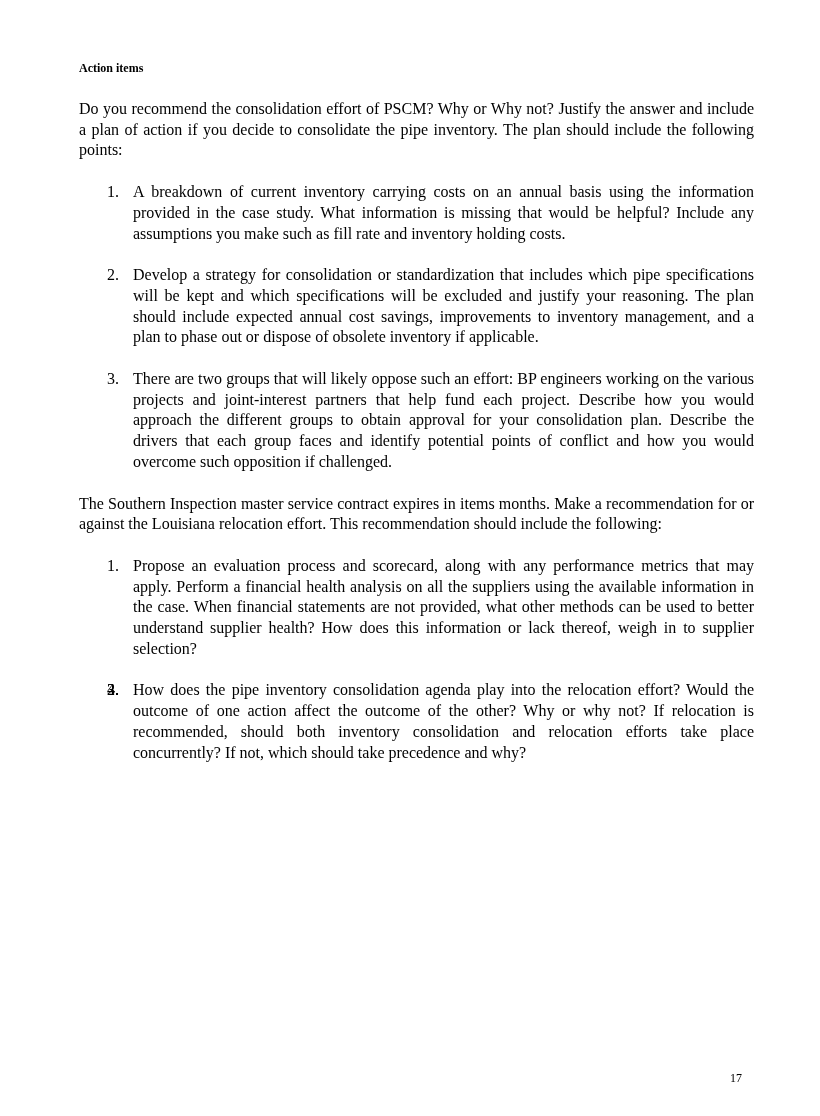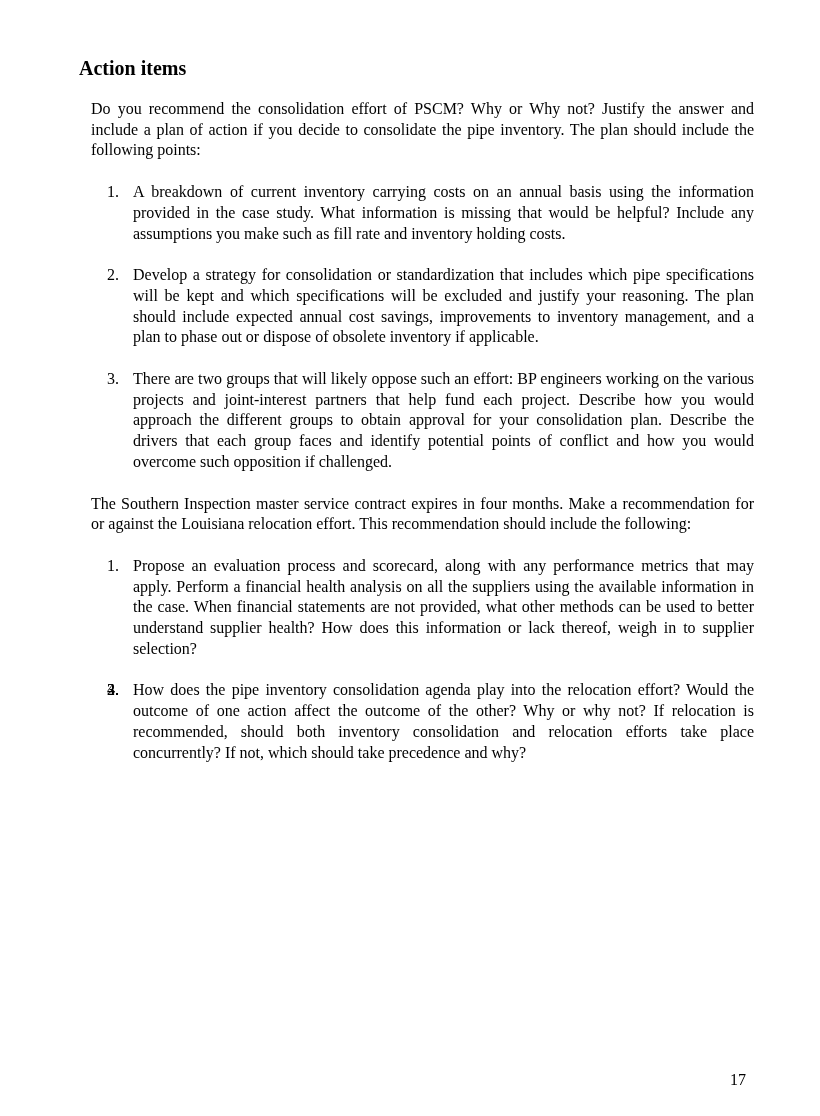--- a/index.html
+++ b/index.html
@@ -1,38 +1,38 @@
 <!DOCTYPE html>
 <html><head>
 <meta charset="utf-8">
 <style>
   html, body { margin: 0; padding: 0; background: #ffffff; }
   body { width: 820px; height: 1116px; position: relative; overflow: hidden;
          font-family: "Liberation Serif", "DejaVu Serif", serif; color: #000; }
   .page { position: absolute; left: 79px; top: 58px; width: 675px; font-size: 16px; line-height: 20.7px; }
-  h1 { font-size: 20px; font-weight: bold; margin: 0 0 21px 0; line-height: 20px; }
-  p { margin: 0 0 21px 12px; text-align: justify; }
+  h1 { font-size: 12px; font-weight: bold; margin: 0 0 21px 0; line-height: 20px; }
+  p { margin: 0 0 21px 0; text-align: justify; }
   ol { margin: 0 0 21px 0; padding: 0; list-style: none; }
   ol li { position: relative; padding-left: 54px; margin-bottom: 21px; text-align: justify; }
   ol li:last-child { margin-bottom: 0; }
   ol li .num { position: absolute; left: 28px; top: 0; }
-  .pagenum { position: absolute; left: 730px; top: 1071px; font-size: 16px; }
+  .pagenum { position: absolute; left: 730px; top: 1071px; font-size: 12px; }
 </style>
 </head>
 <body>
 
 <div class="page">
   <h1>Action items</h1>
   <p>Do you recommend the consolidation effort of PSCM?  Why or Why not? Justify the answer and include a plan of action if you decide to consolidate the pipe inventory.  The plan should include the following points:</p>
   <ol>
     <li><span class="num">1.</span><span>A breakdown of current inventory carrying costs on an annual basis using the information provided in the case study.  What information is missing that would be helpful?  Include any assumptions you make such as fill rate and inventory holding costs.</span></li>
     <li><span class="num">2.</span><span>Develop a strategy for consolidation or standardization that includes which pipe specifications will be kept and which specifications will be excluded and justify your reasoning.  The plan should include expected annual cost savings, improvements to inventory management, and a plan to phase out or dispose of obsolete inventory if applicable.</span></li>
     <li><span class="num">3.</span><span>There are two groups that will likely oppose such an effort: BP engineers working on the various projects and joint-interest partners that help fund each project.  Describe how you would approach the different groups to obtain approval for your consolidation plan.  Describe the drivers that each group faces and identify potential points of conflict and how you would overcome such opposition if challenged.</span></li>
   </ol>
-  <p>The Southern Inspection master service contract expires in four months.  Make a recommendation for or against the Louisiana relocation effort.  This recommendation should include the following:</p>
+  <p>The Southern Inspection master service contract expires in items months.  Make a recommendation for or against the Louisiana relocation effort.  This recommendation should include the following:</p>
   <ol>
     <li><span class="num">1.</span><span>Propose an evaluation process and scorecard, along with any performance metrics that may apply. Perform a financial health analysis on all the suppliers using the available information in the case.  When financial statements are not provided, what other methods can be used to better understand supplier health?  How does this information or lack thereof, weigh in to supplier selection?</span></li>
     <li><span class="num">2.</span></li>
     <li><span class="num">3.</span></li>
     <li><span class="num">4.</span><span>How does the pipe inventory consolidation agenda play into the relocation effort?  Would the outcome of one action affect the outcome of the other?  Why or why not?  If relocation is recommended, should both inventory consolidation and relocation efforts take place concurrently?  If not, which should take precedence and why?</span></li>
   </ol>
 </div>
 <div class="pagenum">17</div>
 
 </body></html>

